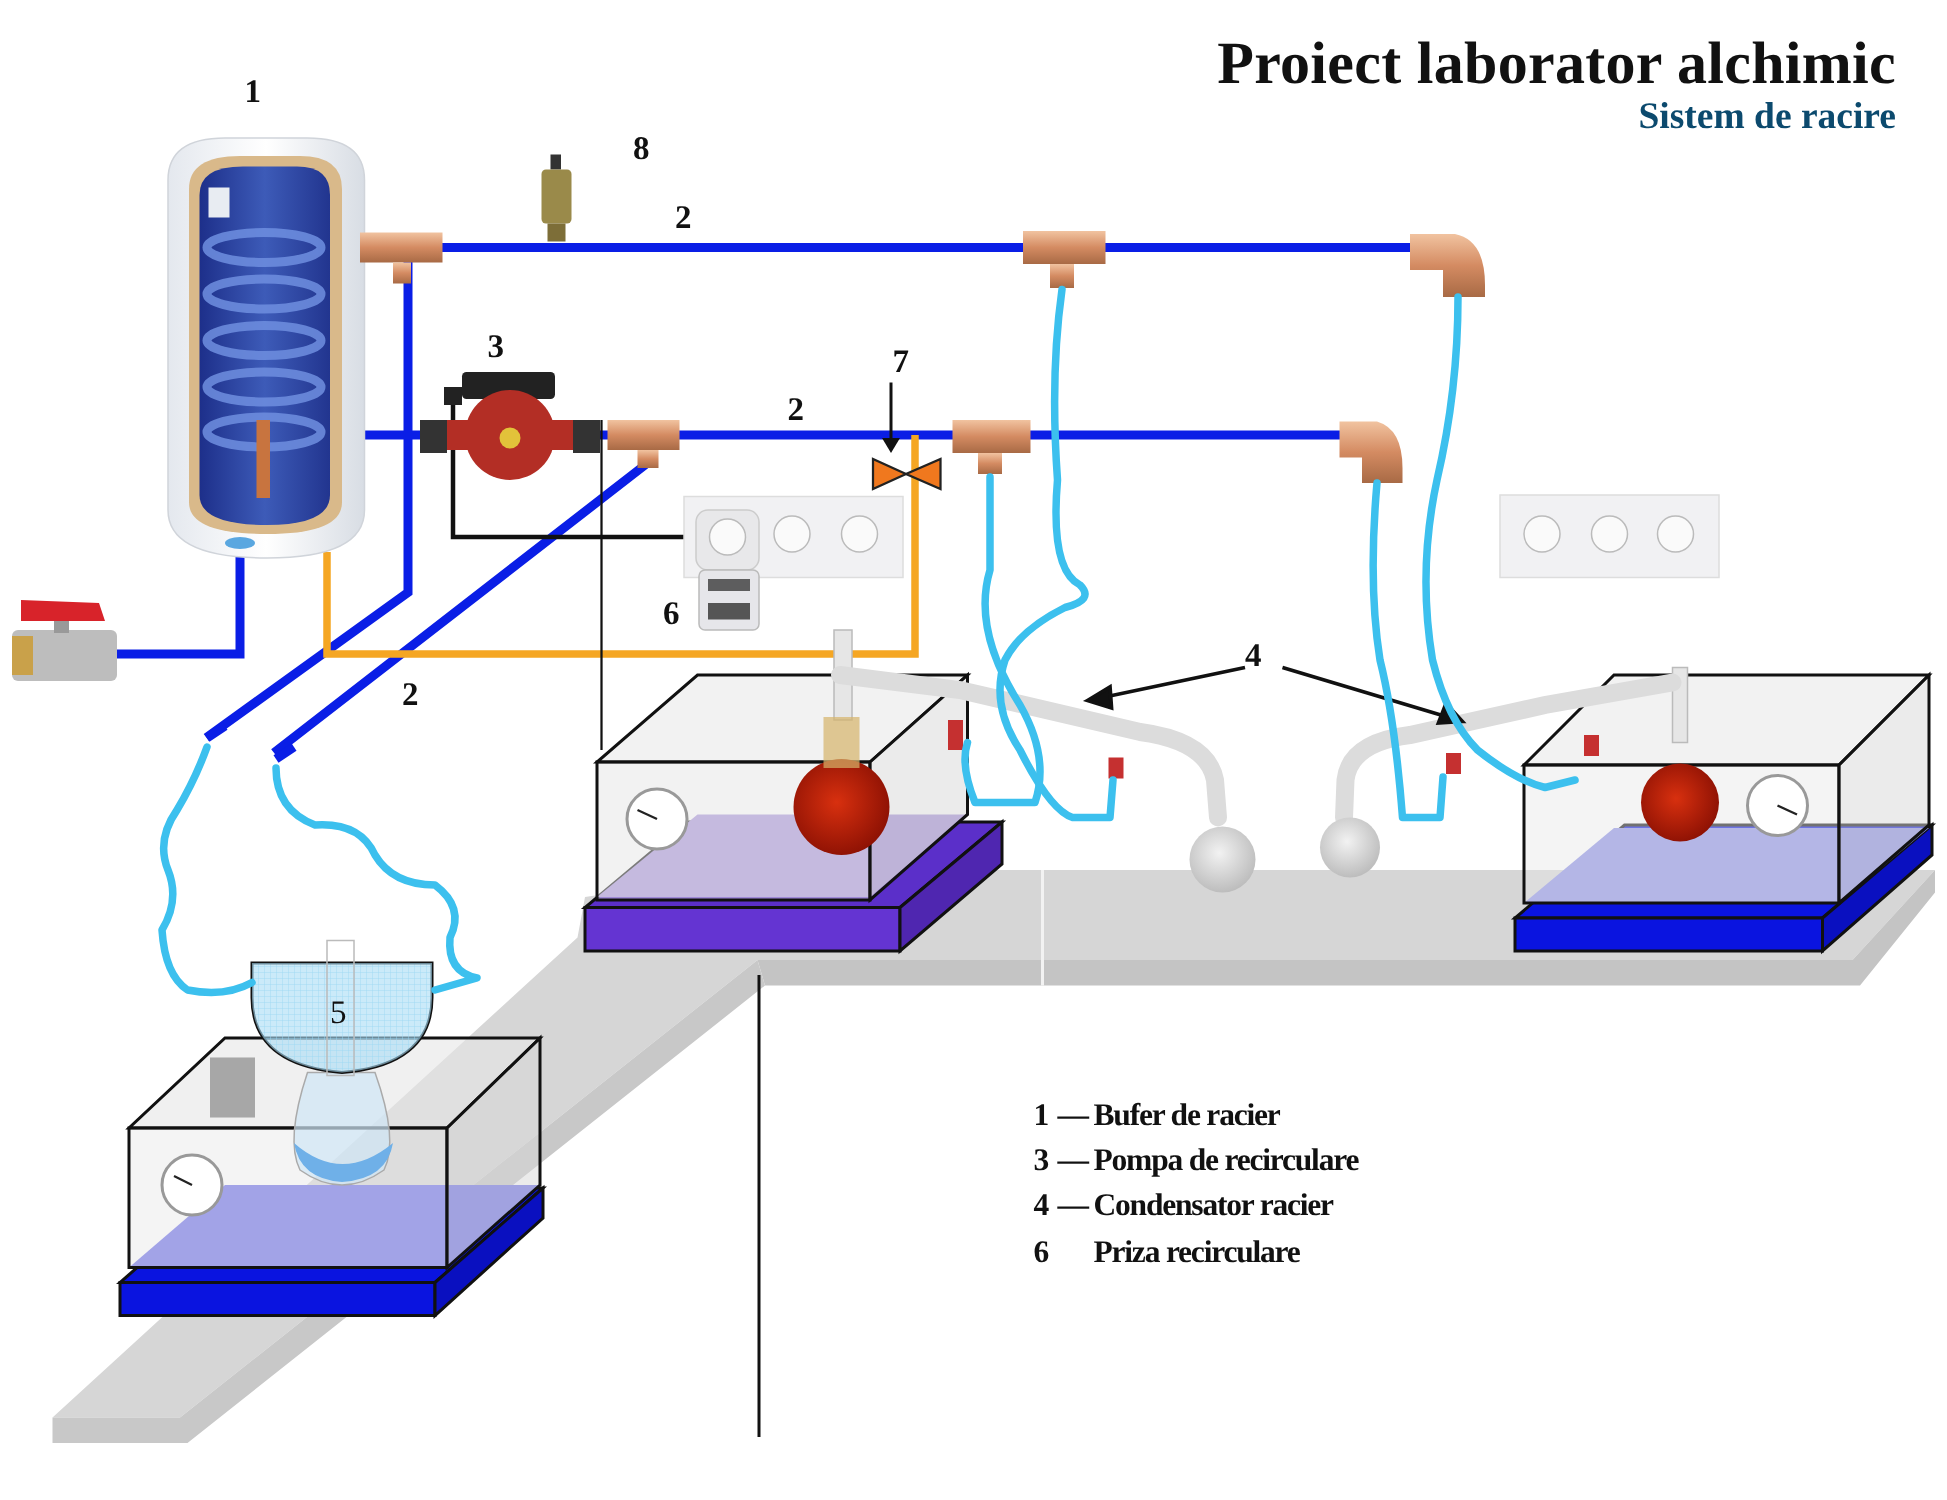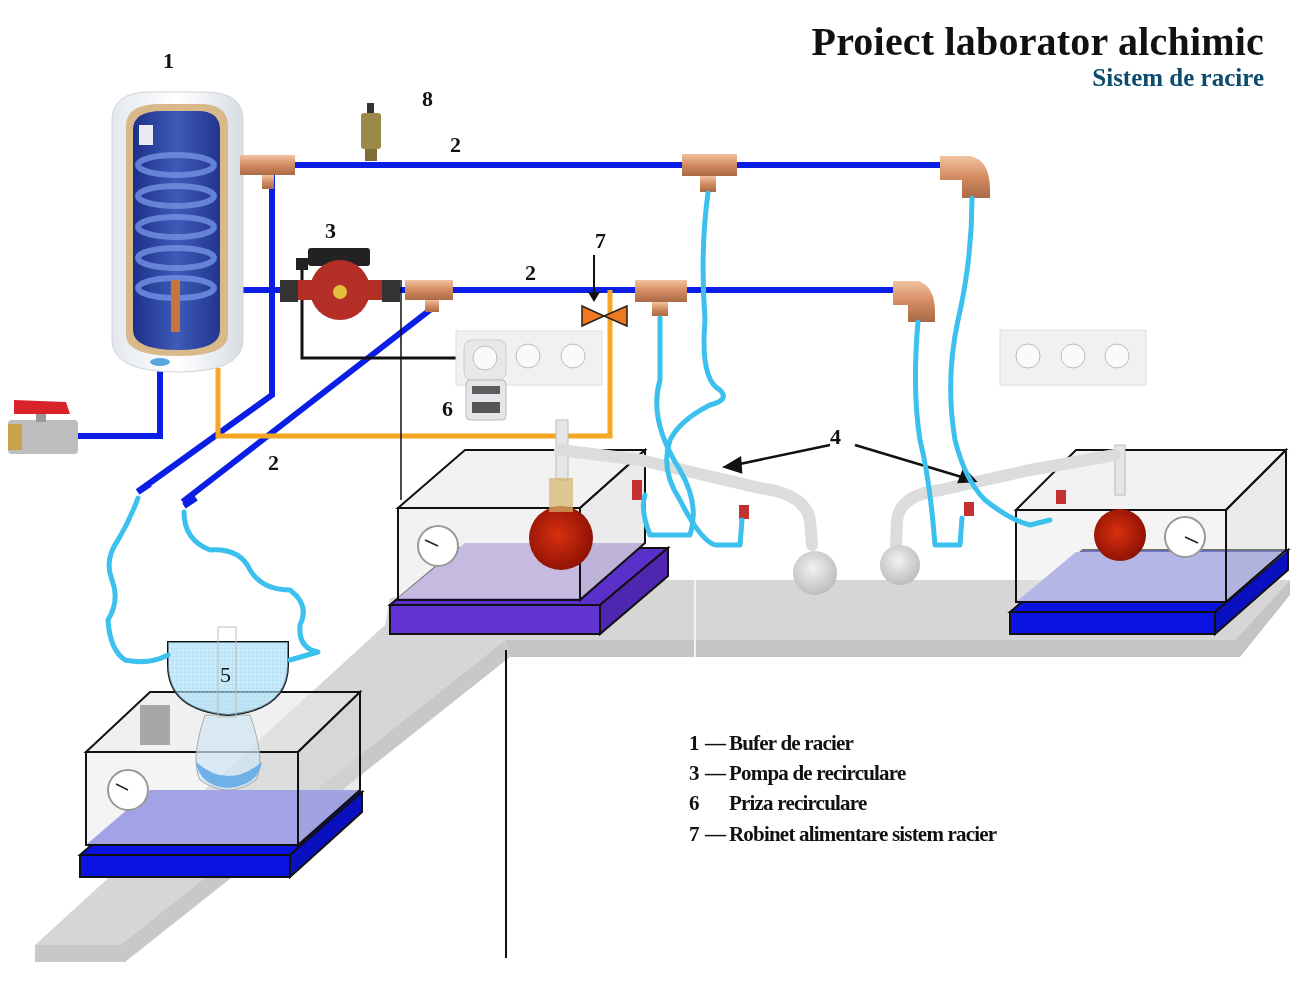--- a/index.html
+++ b/index.html
@@ -241,15 +241,15 @@
 <div class="num" style="left:595px; top:228px;">7</div>
 <div class="num" style="left:525px; top:260px;">2</div>
 <div class="num" style="left:442px; top:396px;">6</div>
 <div class="num" style="left:268px; top:450px;">2</div>
 <div class="num" style="left:830px; top:424px;">4</div>
 <div class="num" style="left:220px; top:662px; font-weight:normal;">5</div>
 
 <div class="legend">
   <div class="legend-row"><span class="legend-num">1</span><span class="legend-dash">—</span><span>Bufer de racier</span></div>
   <div class="legend-row"><span class="legend-num">3</span><span class="legend-dash">—</span><span>Pompa de recirculare</span></div>
+  <div class="legend-row"><span class="legend-num">4</span><span class="legend-dash">—</span><span>Condensator racier</span></div>
   <div class="legend-row"><span class="legend-num">6</span><span class="legend-dash"> </span><span>Priza recirculare</span></div>
-  <div class="legend-row"><span class="legend-num">7</span><span class="legend-dash">—</span><span>Robinet alimentare sistem racier</span></div>
 </div>
 
 </body></html>

